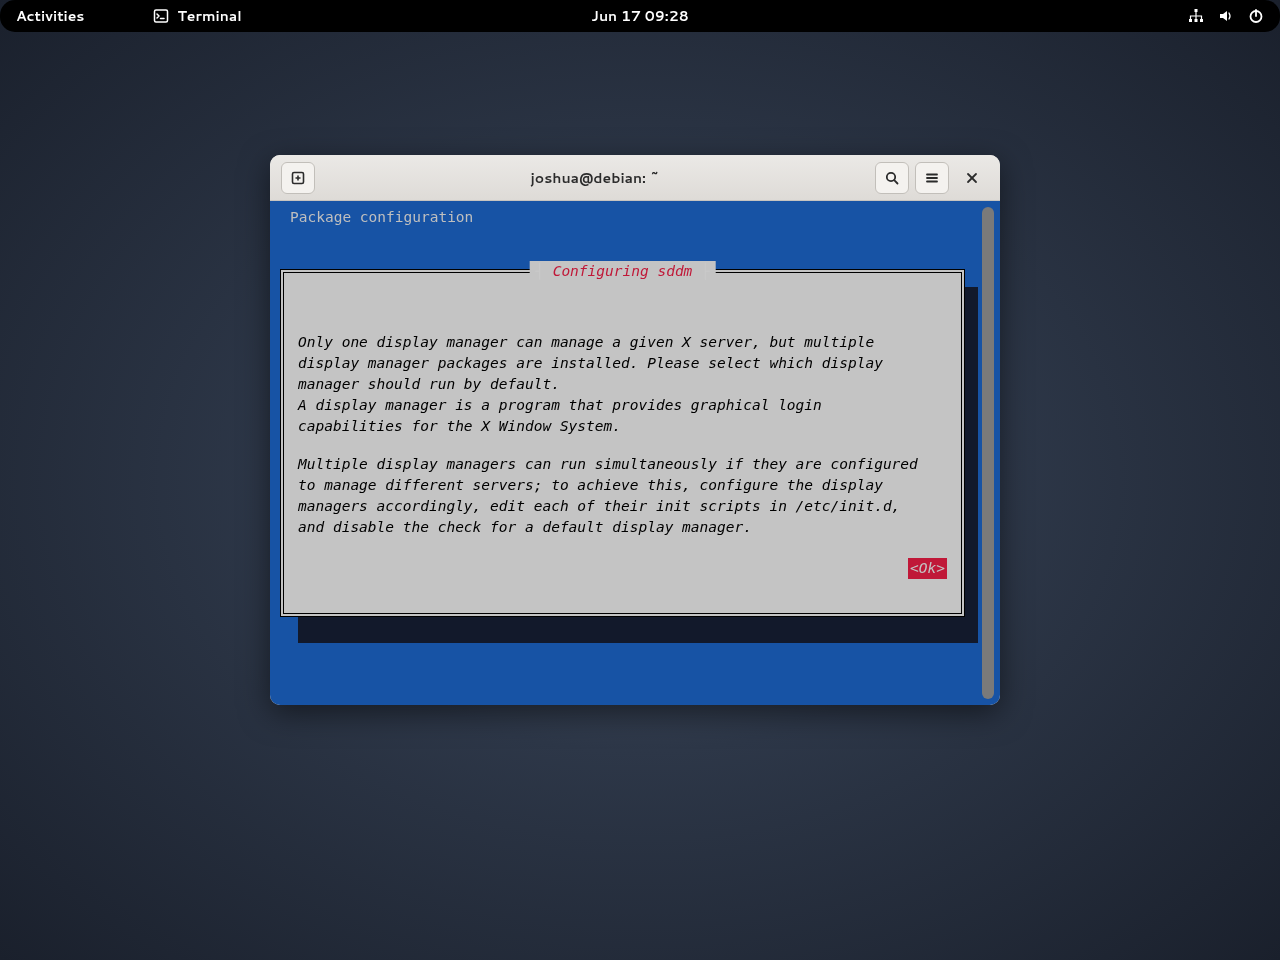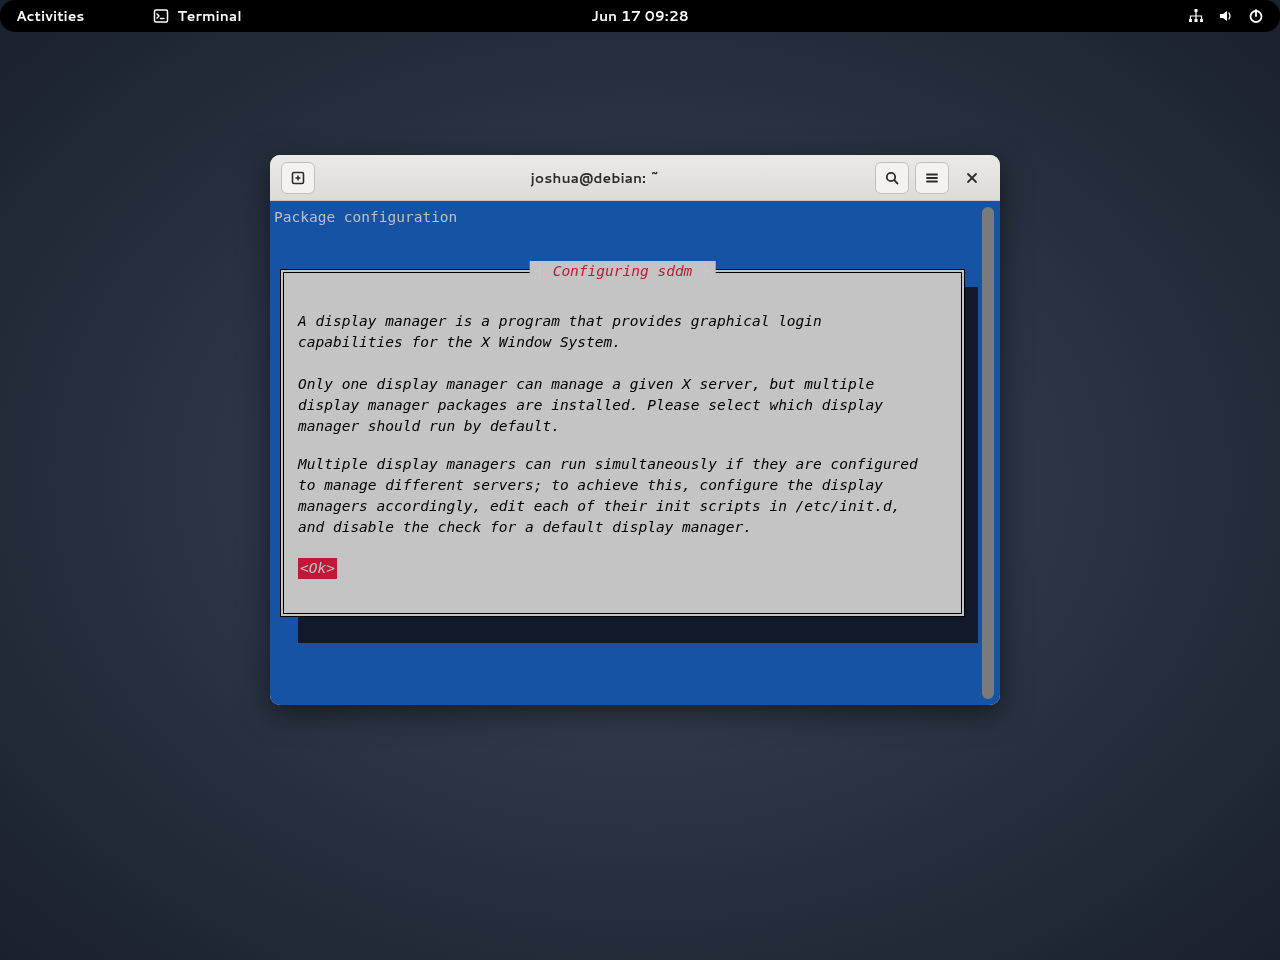--- a/index.html
+++ b/index.html
@@ -75,21 +75,21 @@
     }
     .term-scroll {
       width: 12px;
       background: #7a7a7a;
       border-radius: 6px;
       margin-left: auto;
       height: 492px;
     }
     .term-inner {
       flex: 1;
-      padding: 0 2px 0 2px;
+      padding: 0 2px 0 18px;
       position: relative;
       font-family: "Menlo", "Consolas", "DejaVu Sans Mono", monospace;
       font-size: 14.5px;
       line-height: 21px;
       color: #c9c9c9;
     }
     .pkg-header {
       color: #bfbfbf;
       padding-left: 2px;
       padding-top: 0px;
@@ -132,21 +132,21 @@
     .dialog-title {
       color: #c01838;
       font-weight: 400;
       white-space: pre;
     }
     .dialog-text {
       color: #000;
       white-space: pre-wrap;
     }
     .ok-row {
-      text-align: left;
+      text-align: right;
       margin-top: 20px;
       margin-bottom: 20px;
     }
     .ok-btn {
       display: inline-block;
       background: #c01838;
       color: #c4c4c4;
       padding: 0 2px;
       cursor: pointer;
     }
@@ -231,25 +231,25 @@
 
       <div class="dialog-wrap">
         <div class="dialog-shadow"></div>
         <div class="dialog">
           <div class="dialog-inner">
             <div class="dialog-title-box">
               <span>┤</span>
                 <span class="dialog-title"> Configuring sddm </span>
                 <span>├</span>
             </div>
-            <div class="dialog-text">A display manager is a program that provides graphical login
-capabilities for the X Window System.</div>
             <div class="dialog-text" style="margin-top:21px">Only one display manager can manage a given X server, but multiple
 display manager packages are installed. Please select which display
 manager should run by default.</div>
+            <div class="dialog-text">A display manager is a program that provides graphical login
+capabilities for the X Window System.</div>
             <div class="dialog-text" style="margin-top:17px">Multiple display managers can run simultaneously if they are configured
 to manage different servers; to achieve this, configure the display
 managers accordingly, edit each of their init scripts in /etc/init.d,
 and disable the check for a default display manager.</div>
             <div class="ok-row">
               <span class="ok-btn">&lt;Ok&gt;</span>
             </div>
           </div>
         </div>
       </div>

